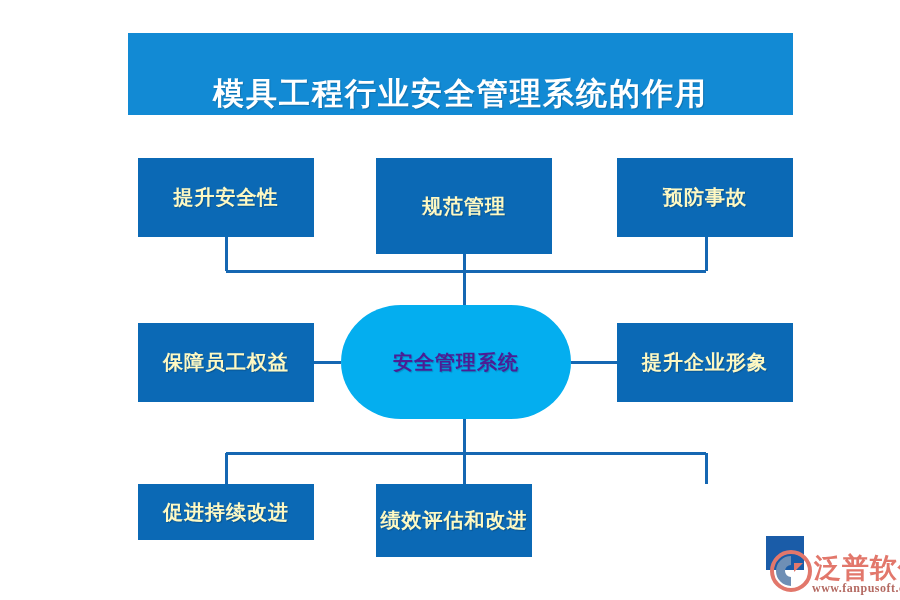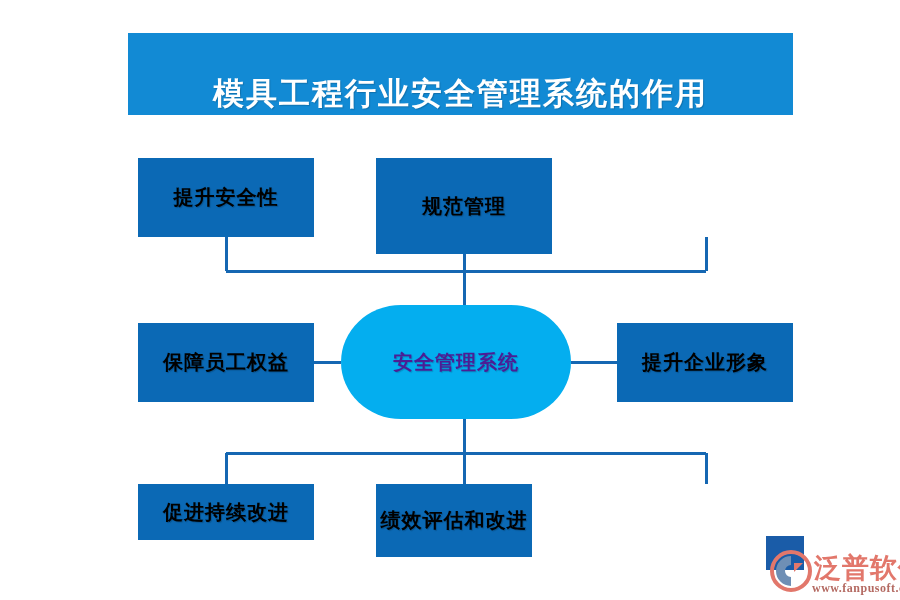--- a/index.html
+++ b/index.html
@@ -55,21 +55,21 @@
   
   .node {
     position: absolute;
     background: #0b69b5;
     display: flex;
     align-items: center;
     justify-content: center;
     box-sizing: border-box;
   }
   .node .node-text {
-    color: #000000;
+    color: #fef9c3;
     font-size: 20px;
     font-weight: bold;
     letter-spacing: 1px;
     text-shadow: 1px 1px 1px rgba(0,0,0,0.20);
     white-space: nowrap;
     font-family: Liberation Serif, serif;
   }
 
   
   .top-1 { left: 138px; top: 158px; width: 176px; height: 79px; }
@@ -187,20 +187,23 @@
   <div class="title-banner">
     <span class="title-text">模具工程行业安全管理系统的作用</span>
   </div>
 
   <div class="node top-1">
     <span class="node-text">提升安全性</span>
   </div>
   <div class="node top-2">
     <span class="node-text">规范管理</span>
   </div>
+  <div class="node top-3">
+    <span class="node-text">预防事故</span>
+  </div>
 
   <div class="node mid-left">
     <span class="node-text">保障员工权益</span>
   </div>
   <div class="node mid-right">
     <span class="node-text">提升企业形象</span>
   </div>
 
   <div class="hub">
     <span class="hub-text">安全管理系统</span>

